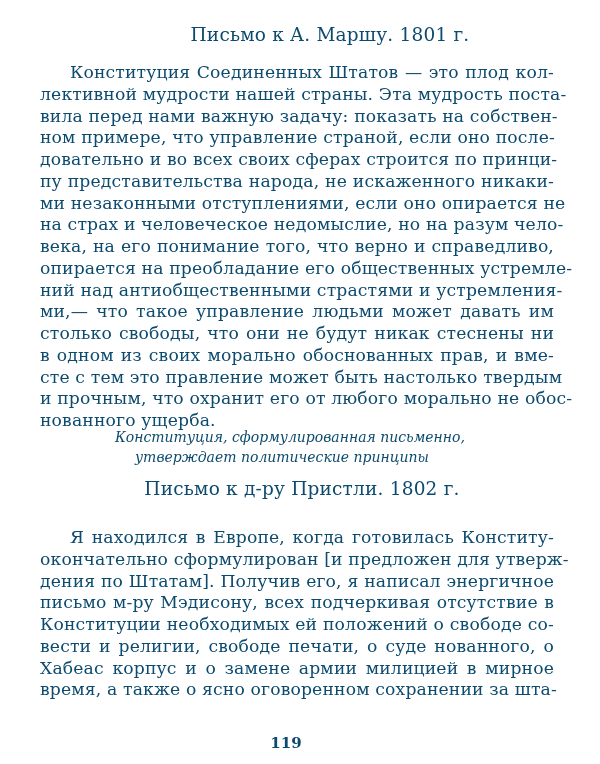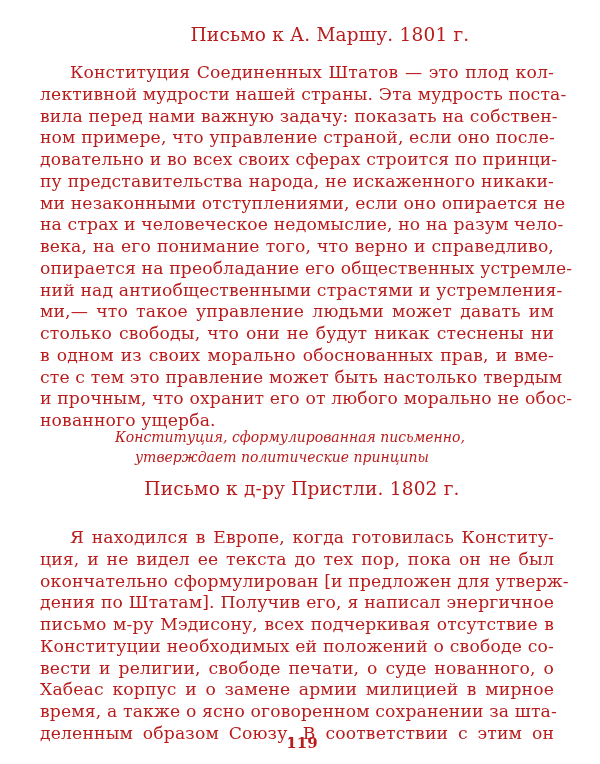--- a/index.html
+++ b/index.html
@@ -1,20 +1,20 @@
 <!DOCTYPE html>
 <html><head>
 <meta charset="utf-8">
 <style>
   html, body { margin: 0; padding: 0; background: #ffffff; }
   body { width: 600px; height: 764px; overflow: hidden; position: relative; }
   .page {
     position: absolute; left: 0; top: 0; width: 600px; height: 764px;
     font-family: "DejaVu Serif", "Liberation Serif", serif;
-    color: #b91c1c;
+    color: #0c4a6e;
   }
   .heading {
     position: absolute; left: 0; width: 600px; text-align: center;
     font-size: 18.5px; letter-spacing: 0.2px;
   }
   .h1 { top: 24px; left: 30px; }
   .h2 { top: 478px; left: 2px; }
   .subtitle {
     position: absolute; left: 115px; top: 427px; width: 440px;
     font-style: italic; font-size: 14px; line-height: 20px;
@@ -23,21 +23,21 @@
   .para {
     position: absolute; left: 40px; width: 514px;
     font-size: 17.2px; line-height: 21.75px; letter-spacing: 0.15px;
   }
   .para .line { display: block; white-space: nowrap; text-align: justify; text-align-last: justify; height: 21.75px; }
   .para .line.last { text-align-last: left; }
   .para .line.indent { padding-left: 30px; }
   .p1 { top: 62px; }
   .p2 { top: 527px; }
   .pagenum {
-    position: absolute; left: 16px; width: 552px; top: 734px; text-align: center;
+    position: absolute; left: 0; width: 552px; top: 734px; text-align: center;
     font-size: 15px; font-weight: bold; padding-left: 20px; box-sizing: border-box;
   }
 </style>
 </head>
 <body>
 
 <div class="page">
 
   <div class="heading h1">Письмо к А. Маршу. 1801 г.</div>
 
@@ -63,25 +63,23 @@
 
   <div class="subtitle">
     <div class="l1">Конституция, сформулированная письменно,</div>
     <div class="l2">утверждает политические принципы</div>
   </div>
 
   <div class="heading h2">Письмо к д-ру Пристли. 1802 г.</div>
 
   <div class="para p2">
     <span class="line indent">Я находился в Европе, когда готовилась Конститу-</span>
-    <span class="line">ция, и не видел ее текста до тех пор, пока он не был</span>
     <span class="line">окончательно сформулирован [и предложен для утверж-</span>
     <span class="line">дения по Штатам]. Получив его, я написал энергичное</span>
     <span class="line">письмо м-ру Мэдисону, всех подчеркивая отсутствие в</span>
     <span class="line">Конституции необходимых ей положений о свободе со-</span>
     <span class="line">вести и религии, свободе печати, о суде нованного, о</span>
     <span class="line">Хабеас корпус и о замене армии милицией в мирное</span>
     <span class="line">время, а также о ясно оговоренном сохранении за шта-</span>
-    <span class="line">деленным образом Союзу. В соответствии с этим он</span>
   </div>
 
   <div class="pagenum">119</div>
 </div>
 
 </body></html>

